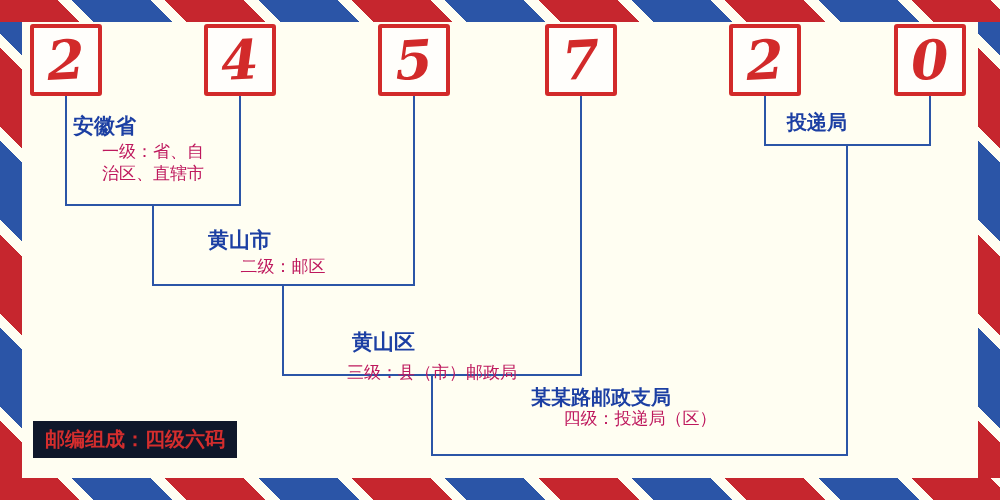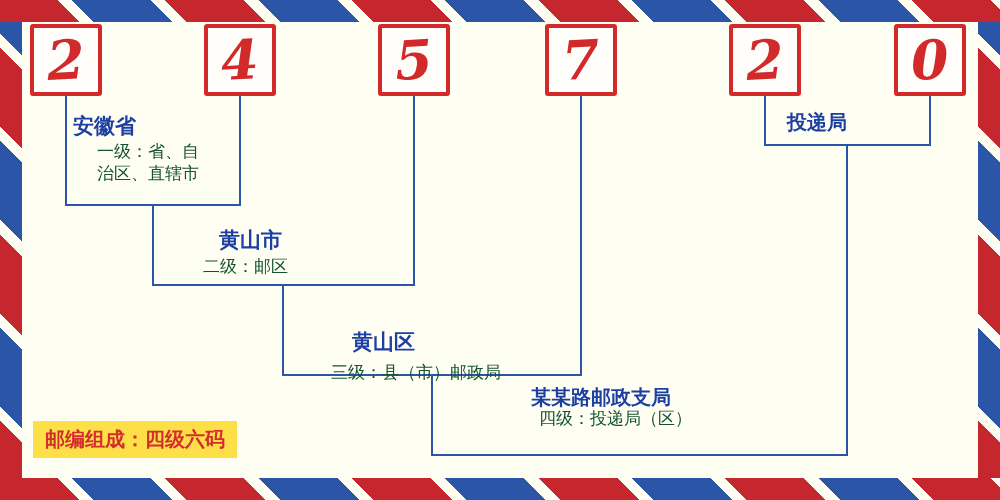--- a/index.html
+++ b/index.html
@@ -34,25 +34,25 @@
   }
 
   
   .ln{position:absolute;background:#2b55a7;}
   .ln.v{width:2px;}
   .ln.h{height:2px;}
 
   
   .lvl-name{position:absolute;color:#1c3fa3;font-weight:bold;font-size:21px;text-align:left;}
   .lvl-name.sm{font-size:20px;}
-  .lvl-desc{position:absolute;color:#14532d;font-size:17px;line-height:22px;text-align:left;}
+  .lvl-desc{position:absolute;color:#be185d;font-size:17px;line-height:22px;text-align:center;}
 
   .footer-badge{
     position:absolute;left:33px;top:421px;
-    background:#fde047;color:#d42d2d;font-weight:bold;font-size:20px;
+    background:#0f172a;color:#d42d2d;font-weight:bold;font-size:20px;
     padding:5px 12px;
   }
 </style>
 </head>
 <body>
 
 <div class="stripe left"></div>
 <div class="stripe right"></div>
 <div class="stripe top"></div>
 <div class="stripe bottom"></div>
@@ -91,21 +91,21 @@
 
 <div class="ln h" style="left:431px;top:454px;width:417px"></div>
 <div class="ln v" style="left:846px;top:144px;height:312px"></div>
 <div class="ln v" style="left:764px;top:96px;height:50px"></div>
 <div class="ln v" style="left:929px;top:96px;height:50px"></div>
 <div class="ln h" style="left:764px;top:144px;width:167px"></div>
 
 <div class="lvl-name" style="left:73px;top:112px;width:160px">安徽省</div>
 <div class="lvl-desc" style="left:97px;top:140px;width:112px">一级：省、自治区、直辖市</div>
 
-<div class="lvl-name" style="left:219px;top:226px;width:160px">黄山市</div>
+<div class="lvl-name" style="left:208px;top:226px;width:160px">黄山市</div>
 <div class="lvl-desc" style="left:203px;top:255px;width:160px">二级：邮区</div>
 
 <div class="lvl-name" style="left:352px;top:328px;width:160px">黄山区</div>
 <div class="lvl-desc" style="left:331px;top:361px;width:202px">三级：县（市）邮政局</div>
 
 <div class="lvl-name sm" style="left:531px;top:384px;width:202px">某某路邮政支局</div>
 <div class="lvl-desc" style="left:539px;top:407px;width:202px">四级：投递局（区）</div>
 
 <div class="lvl-name sm" style="left:787px;top:109px;width:120px">投递局</div>
 

